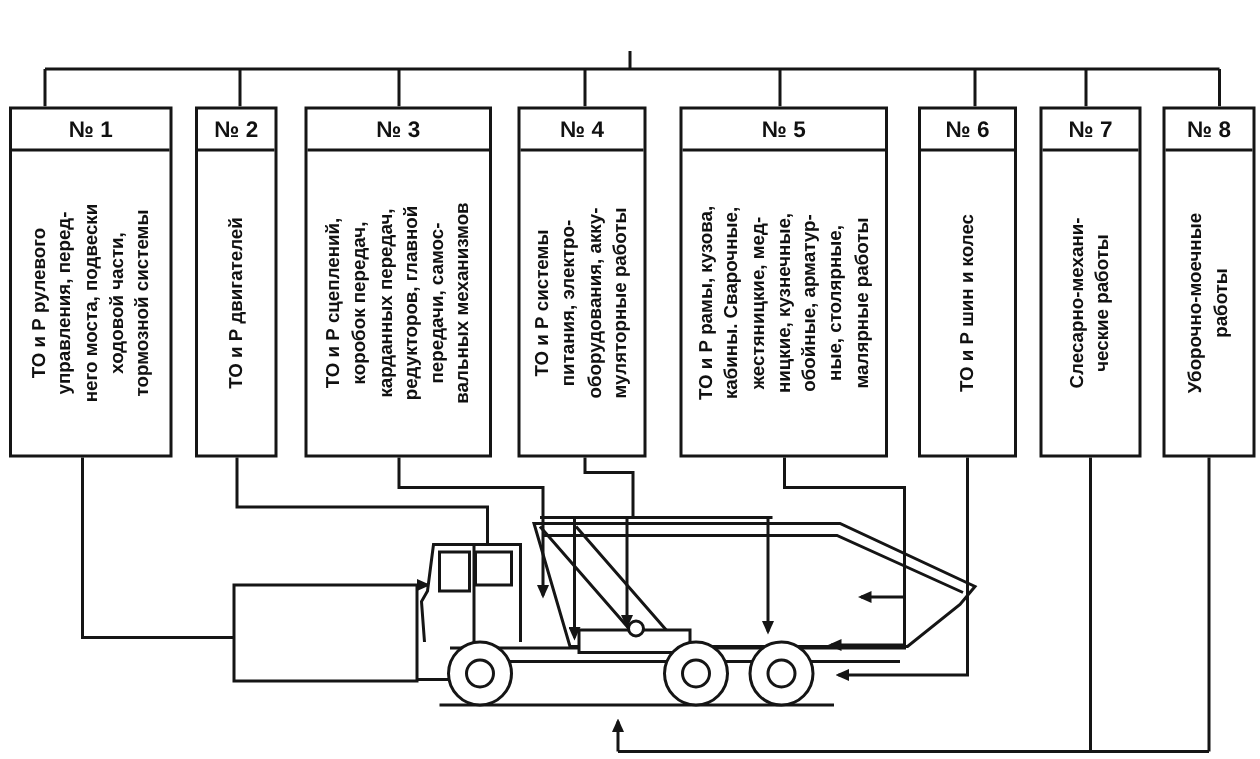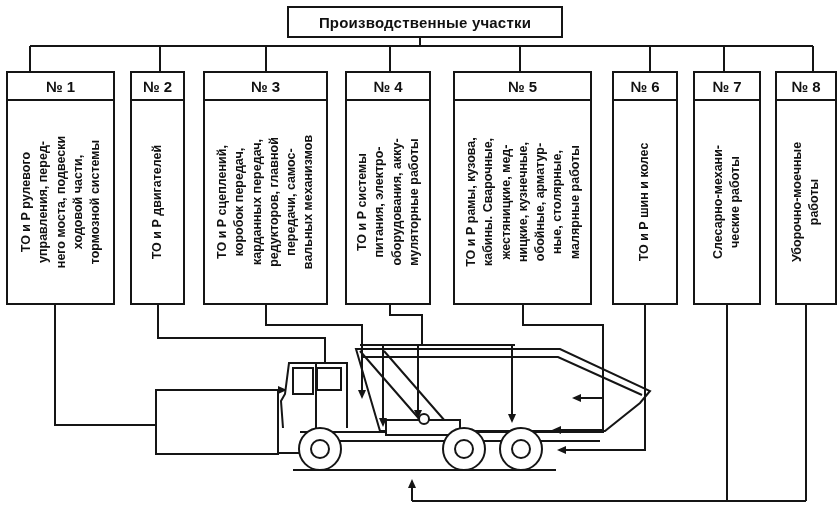--- a/index.html
+++ b/index.html
@@ -99,23 +99,20 @@
 
       <circle cx="320" cy="449" r="21" fill="#fff"></circle>
       <circle cx="320" cy="449" r="9"></circle>
       <circle cx="464" cy="449" r="21" fill="#fff"></circle>
       <circle cx="464" cy="449" r="9"></circle>
       <circle cx="521" cy="449" r="21" fill="#fff"></circle>
       <circle cx="521" cy="449" r="9"></circle>
     </g>
   </svg>
 
-  <div class="title-box">
-    <span>Производственные участки</span>
-  </div>
 
   <div class="sec-box" style="left:6px;width:109px;">
     <div class="sec-head">№ 1</div>
     <div class="sec-body">
         <div class="vlabel">ТО и Р рулевого
 управления, перед-
 него моста, подвески
 ходовой части,
 тормозной системы</div>
       </div>

